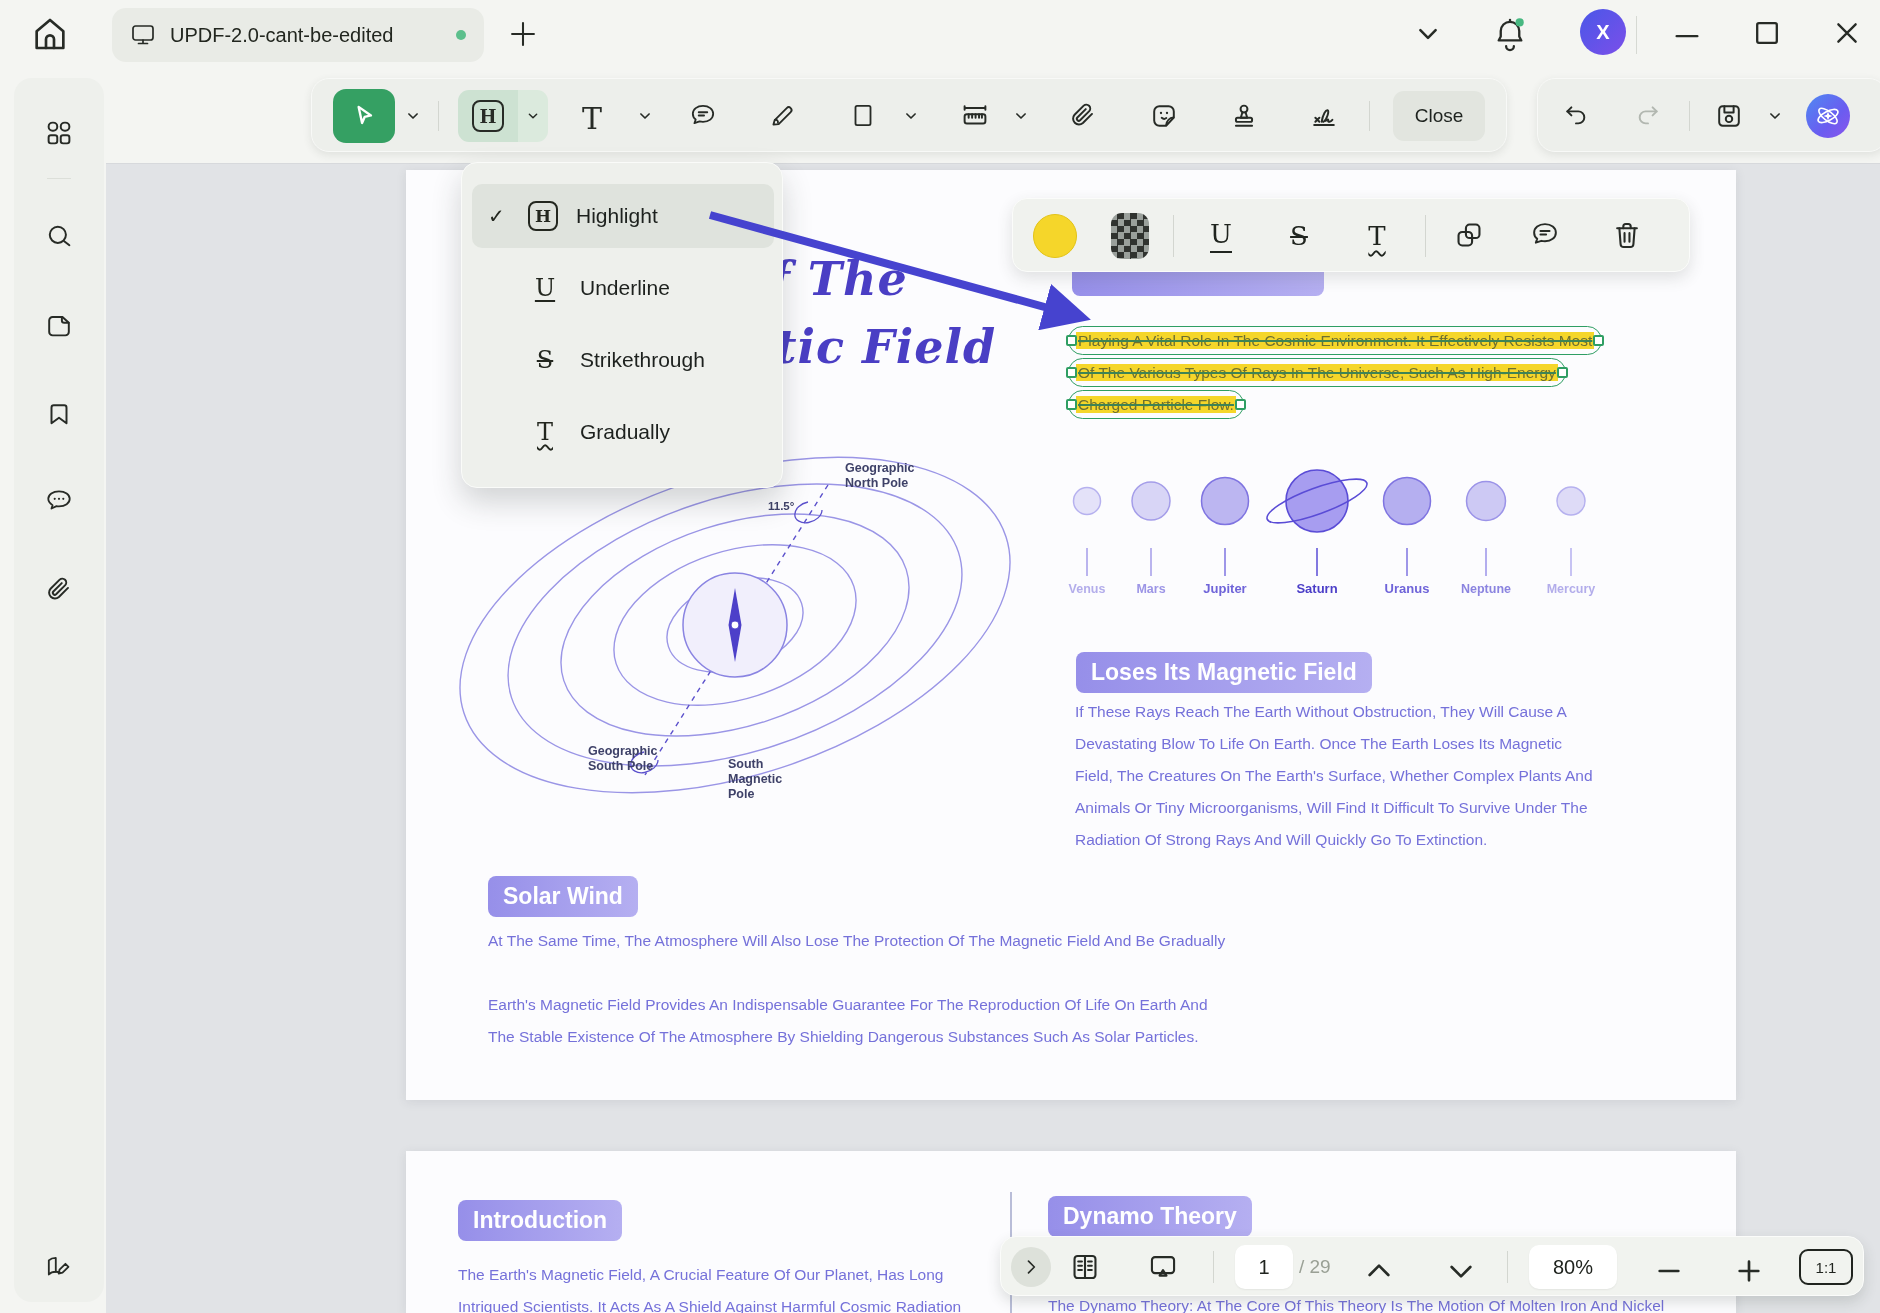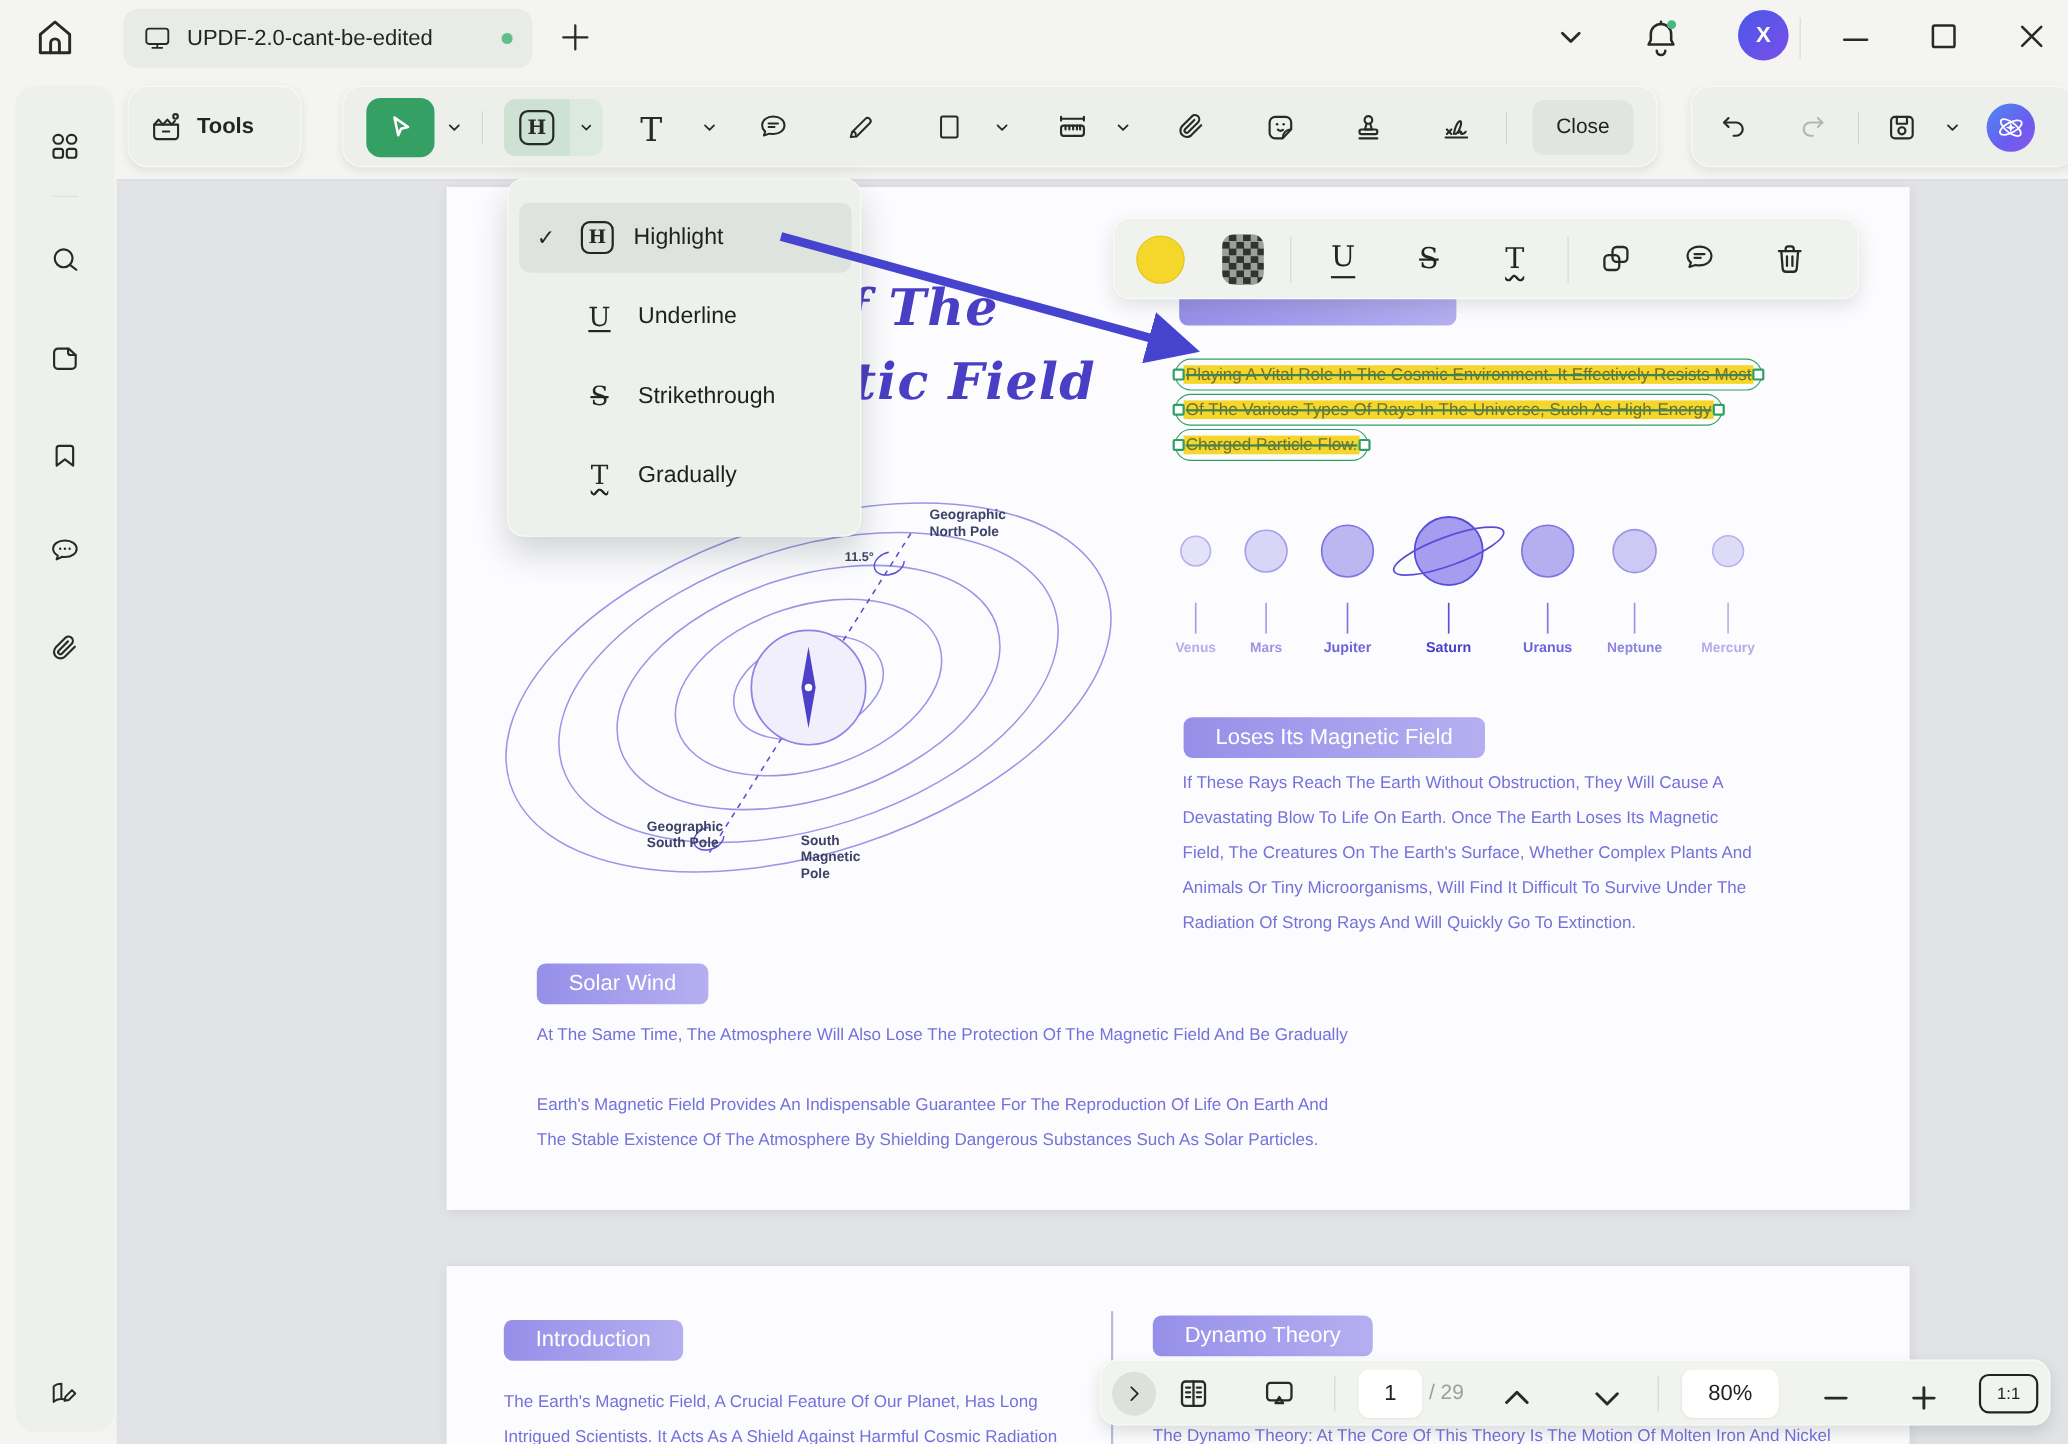--- a/index.html
+++ b/index.html
@@ -66,21 +66,21 @@
   .checker{position:absolute;left:98px;top:14px;width:38px;height:46px;border-radius:11px;background:repeating-conic-gradient(#30332f 0% 25%,#9aa09b 0% 50%);background-size:13px 13px}
   .an-letter{position:absolute;top:15px;width:44px;height:44px;display:flex;align-items:center;justify-content:center;font:500 26px "DejaVu Serif",serif;color:#20251f}
   .an-letter.ul span{border-bottom:2px solid #20251f;padding-bottom:2px}
   .an-letter.st{text-decoration:line-through;text-decoration-thickness:2px}
   .an-letter.sq{text-decoration:underline wavy;text-underline-offset:5px;text-decoration-thickness:1.5px}
   .an-ic{position:absolute;top:20px;width:32px;height:32px}
   .an-sep{position:absolute;top:16px;width:1px;height:42px;background:#d3d6d0}
 
   
   .doc-title{position:absolute;font:700 italic 46px "DejaVu Serif",serif;color:#4a3ec4;letter-spacing:1px}
-  .badge{position:absolute;background:linear-gradient(90deg,#968fe9,#b5aff1);color:#fff;font-weight:400;font-size:20px;padding:7px 29px;border-radius:8px;white-space:nowrap}
+  .badge{position:absolute;background:linear-gradient(90deg,#968fe9,#b5aff1);color:#fff;font-weight:700;font-size:23px;padding:7px 15px;border-radius:8px;white-space:nowrap}
   .body-line{position:absolute;font-size:15.5px;color:#7571da;white-space:nowrap}
 
   
   .hl-line{position:absolute;border:1.6px solid #2f9e63;border-radius:15px;padding:2px 7px;background:transparent;white-space:nowrap;z-index:12}
   .hl-line .yl{background:#f5d62a;color:#6e7030;font-size:15.5px;line-height:23px;text-decoration:line-through;text-decoration-color:#3e8455;text-decoration-thickness:2px;padding:0 2px}
   .handle{position:absolute;width:11px;height:11px;background:#fff;border:2px solid #2f9e63;border-radius:2px;top:50%;margin-top:-6px}
   .handle.l{left:-3px}.handle.r{right:-3px}
 
   
   .bbar{position:absolute;left:1000px;top:1236px;width:864px;height:60px;background:#f1f3ef;border:1px solid #fbfcfa;border-radius:16px;box-shadow:0 6px 14px rgba(50,60,52,.16);z-index:50}
@@ -260,29 +260,20 @@
   <div class="body-line" style="left:488px;top:996px">Earth's Magnetic Field Provides An Indispensable Guarantee For The Reproduction Of Life On Earth And</div>
   <div class="body-line" style="left:488px;top:1028px">The Stable Existence Of The Atmosphere By Shielding Dangerous Substances Such As Solar Particles.</div>
 
   <div class="badge" style="left:458px;top:1200px">Introduction</div>
   <div class="body-line" style="left:458px;top:1266px">The Earth's Magnetic Field, A Crucial Feature Of Our Planet, Has Long</div>
   <div class="body-line" style="left:458px;top:1298px">Intrigued Scientists. It Acts As A Shield Against Harmful Cosmic Radiation</div>
   <div class="abs" style="left:1010px;top:1192px;width:1.5px;height:121px;background:#b9bdd8"></div>
   <div class="badge" style="left:1048px;top:1196px">Dynamo Theory</div>
   <div class="body-line" style="left:1048px;top:1297px">The Dynamo Theory: At The Core Of This Theory Is The Motion Of Molten Iron And Nickel</div>
 
-  <div class="pill tools-pill">
-    <svg class="ic" viewBox="0 0 28 28" width="32" height="32">
-      <path d="M4.5 12.5h19v9a2.5 2.5 0 0 1-2.5 2.5H7a2.5 2.5 0 0 1-2.5-2.5Z"></path>
-      <path d="M4.5 12.5 8 8.5l3.5 4L15 8.5l3.5 4 2.5-3"></path>
-      <circle cx="21.5" cy="6" r="1.8"></circle>
-      <path d="M11.5 18h5"></path>
-    </svg>
-    <span class="tools-label">Tools</span>
-  </div>
 
   <div class="pill main-pill">
     <div class="pointer-btn">
       <svg viewBox="0 0 28 28" width="30" height="30">
           <path d="M9 5.5 L20.5 13.5 L14.6 14.9 L12.2 20.5 Z" fill="none" stroke="#fff" stroke-width="2.2" stroke-linejoin="round"></path>
         </svg>
     </div>
     <svg class="chev ic2" style="left:92px" viewBox="0 0 22 22">
         <path d="M6 8.5l5 5 5-5"></path>
       </svg>

